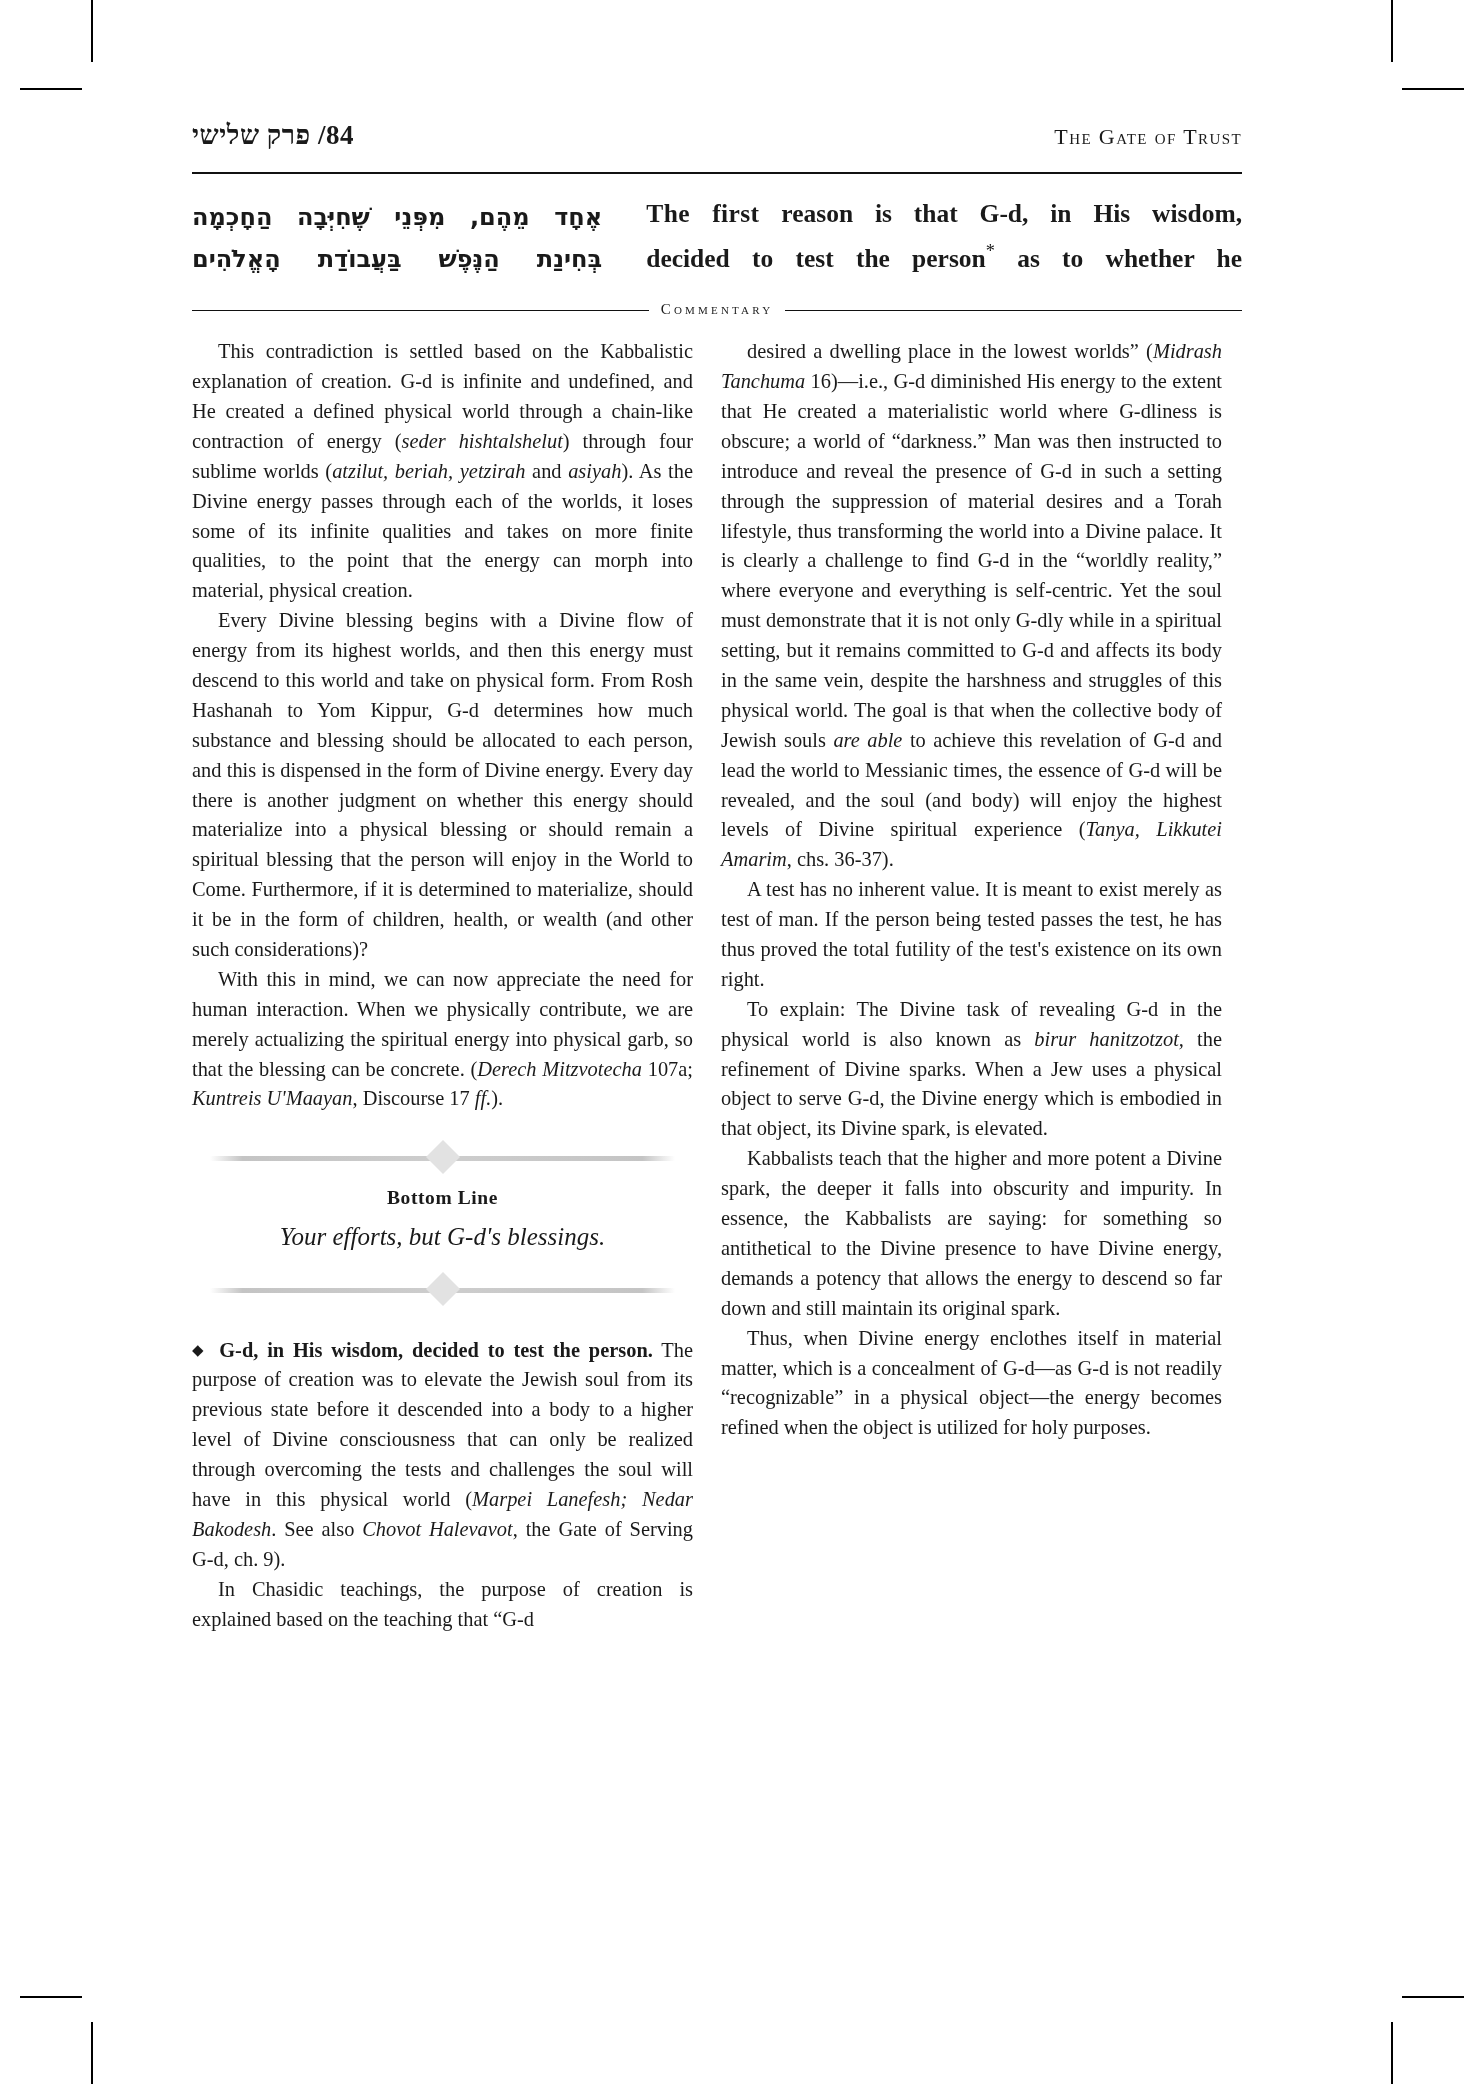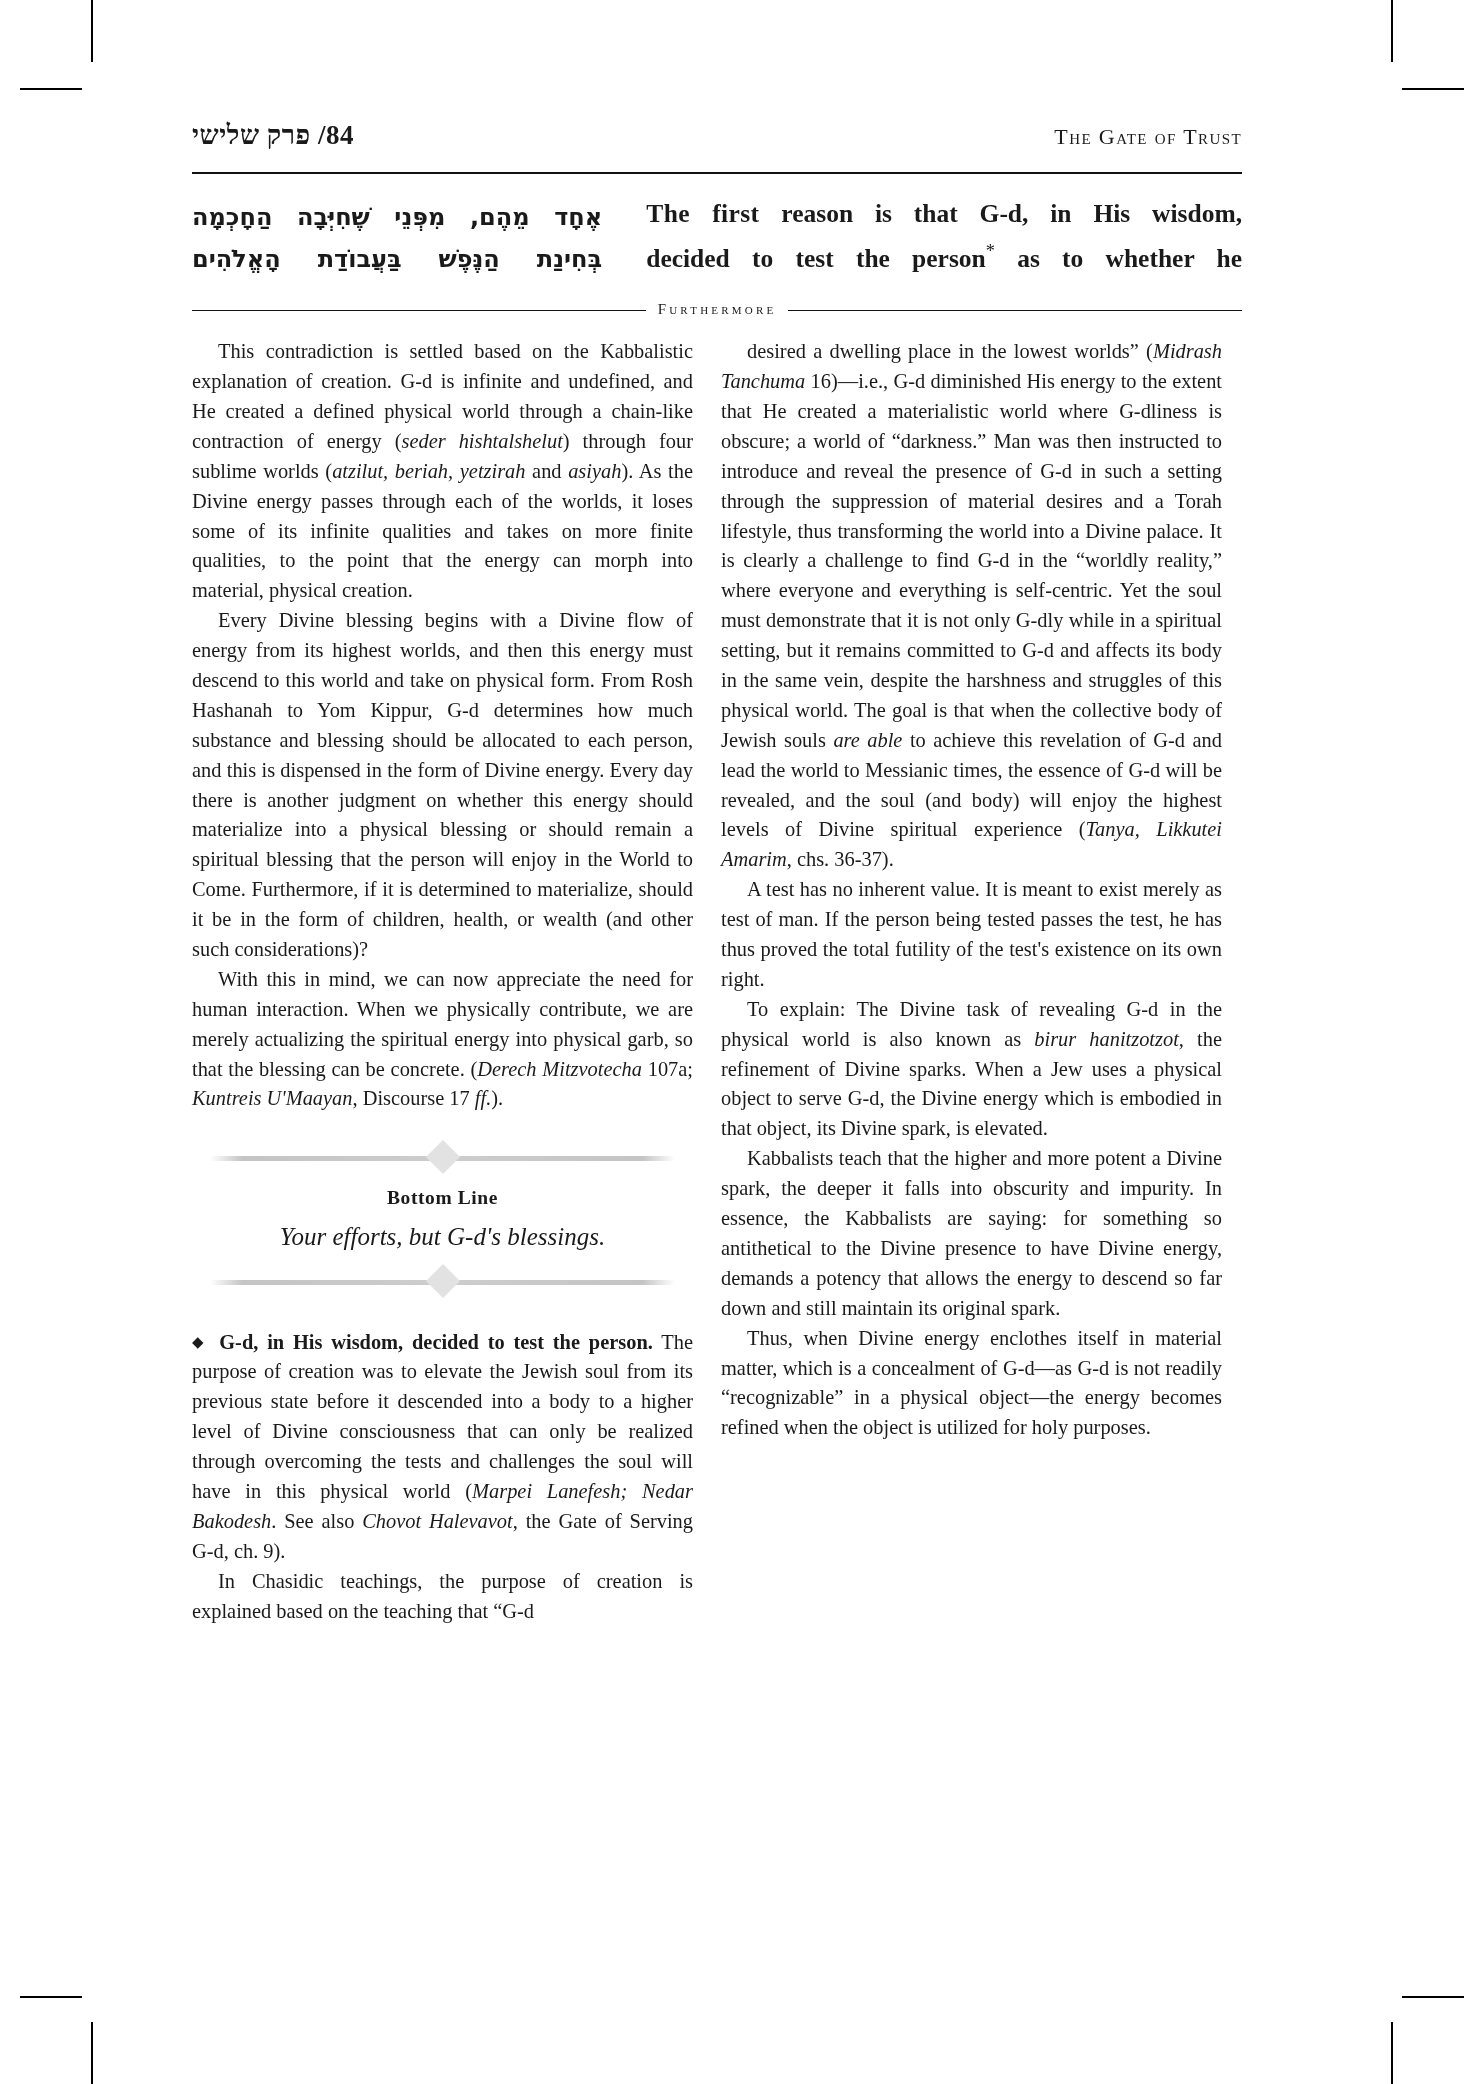--- a/index.html
+++ b/index.html
@@ -180,21 +180,21 @@
     font-weight: 700;
     font-size: 19.5px;
     letter-spacing: 0.6px;
     margin-top: 14px;
   }
   .bl-text {
     text-align: center;
     font-style: italic;
     font-size: 25px;
     margin-top: 6px;
-    margin-bottom: 12px;
+    margin-bottom: 20px;
   }
 
   
   .lemma-bullet {
     font-size: 15px;
     vertical-align: 2px;
     padding-right: 12px;
   }
   .lemma {
     font-weight: 700;
@@ -226,21 +226,21 @@
       <div>בְּחִינַת הַנֶּפֶשׁ בַּעֲבוֹדַת הָאֱלֹהִים</div>
     </div>
     <div class="english-col">
       <span class="ln"><b class="spaced-1">The first</b> <span class="light">reason</span> <b>is that</b> <span class="light">G-d,</span> <span class="light">in</span> <b>His wisdom,</b></span>
       <span class="ln"><b>decided to test the person</b><sup class="ast">*</sup> <span class="light">as to whether he</span></span>
     </div>
   </div>
 
   <div class="commentary-divider">
     <div class="bar"></div>
-    <div class="lbl">Furthermore</div>
+    <div class="lbl">Commentary</div>
     <div class="bar"></div>
   </div>
 
   <div class="cols">
 
     <div class="col">
       <p><span>This contradiction is settled based on the Kabbalistic explanation of creation. G-d is infinite and undefined, and He created a defined physical world through a chain-like contraction of energy (</span><i>seder hishtalshelut</i><span>) through four sublime worlds (</span><i>atzilut, beriah, yetzirah</i><span> and </span><i>asiyah</i><span>). As the Divine energy passes through each of the worlds, it loses some of its infinite qualities and takes on more finite qualities, to the point that the energy can morph into material, physical creation.</span></p>
       <p><span>Every Divine blessing begins with a Divine flow of energy from its highest worlds, and then this energy must descend to this world and take on physical form. From Rosh Hashanah to Yom Kippur, G-d determines how much substance and blessing should be allocated to each person, and this is dispensed in the form of Divine energy. Every day there is another judgment on whether this energy should materialize into a physical blessing or should remain a spiritual blessing that the person will enjoy in the World to Come. Furthermore, if it is determined to materialize, should it be in the form of children, health, or wealth (and other such considerations)?</span></p>
       <p><span>With this in mind, we can now appreciate the need for human interaction. When we physically contribute, we are merely actualizing the spiritual energy into physical garb, so that the blessing can be concrete. (</span><i>Derech Mitzvotecha</i><span> 107a; </span><i>Kuntreis U'Maayan</i><span>, Discourse 17 </span><i>ff.</i><span>).</span></p>
 

